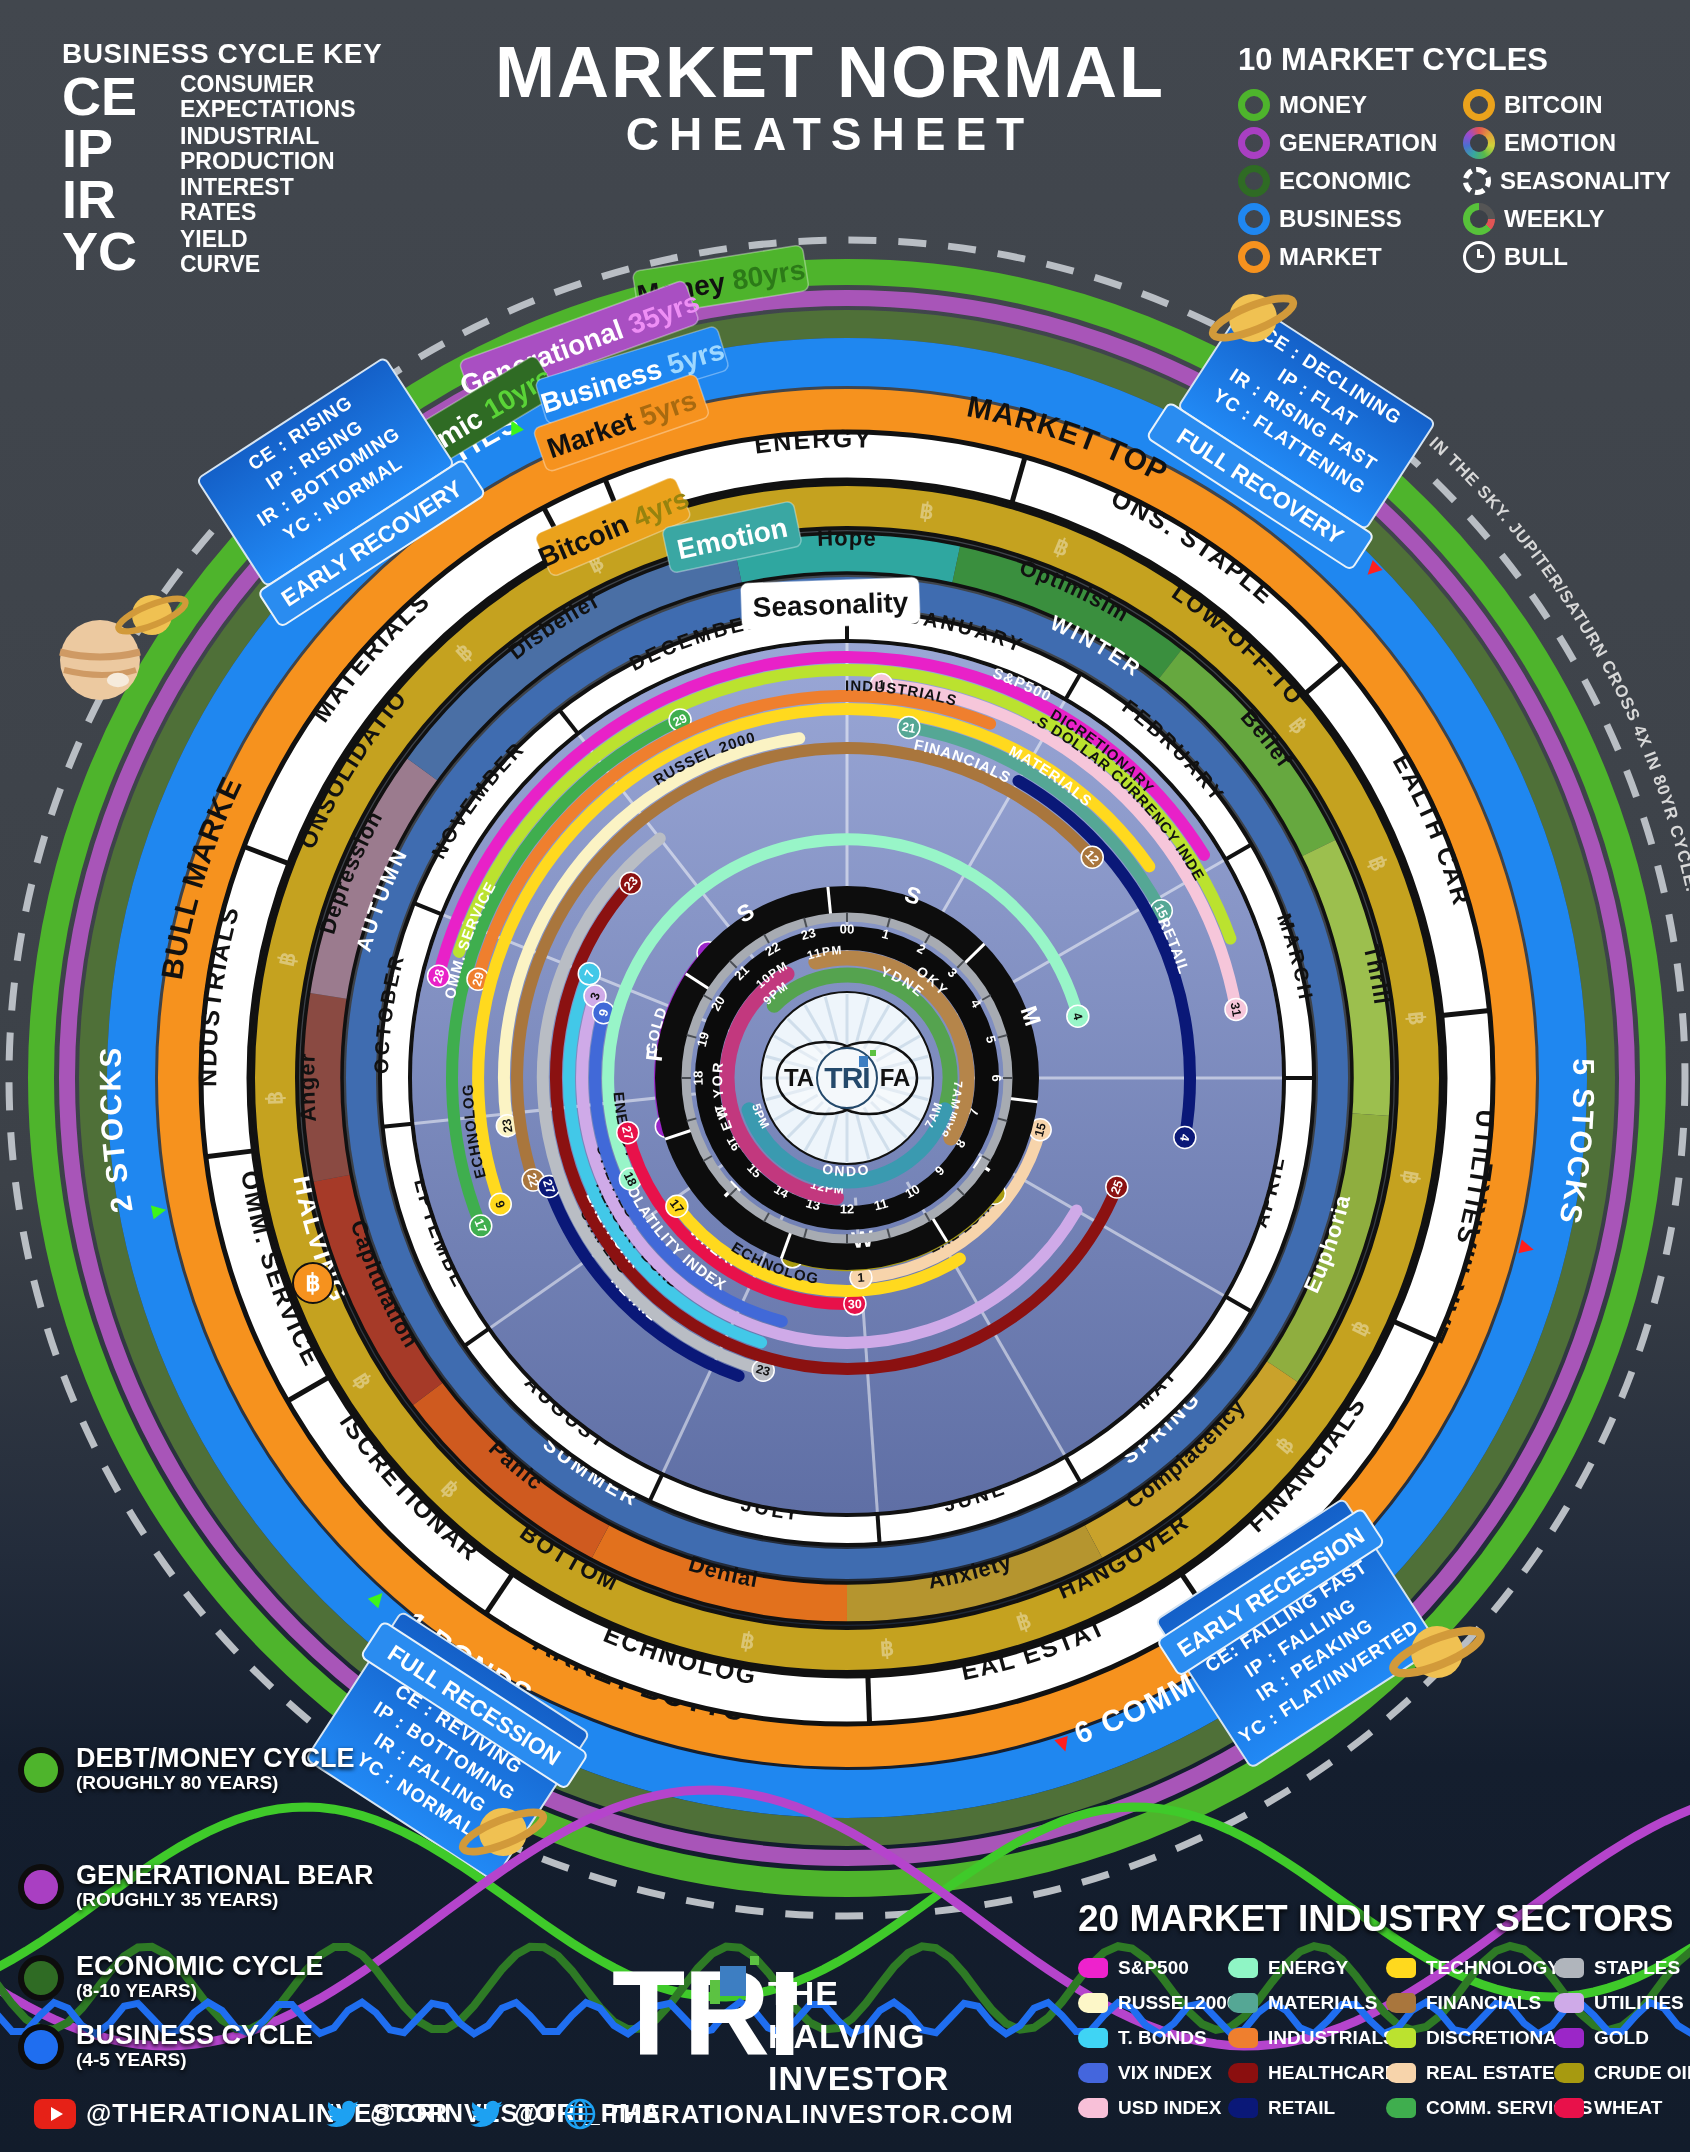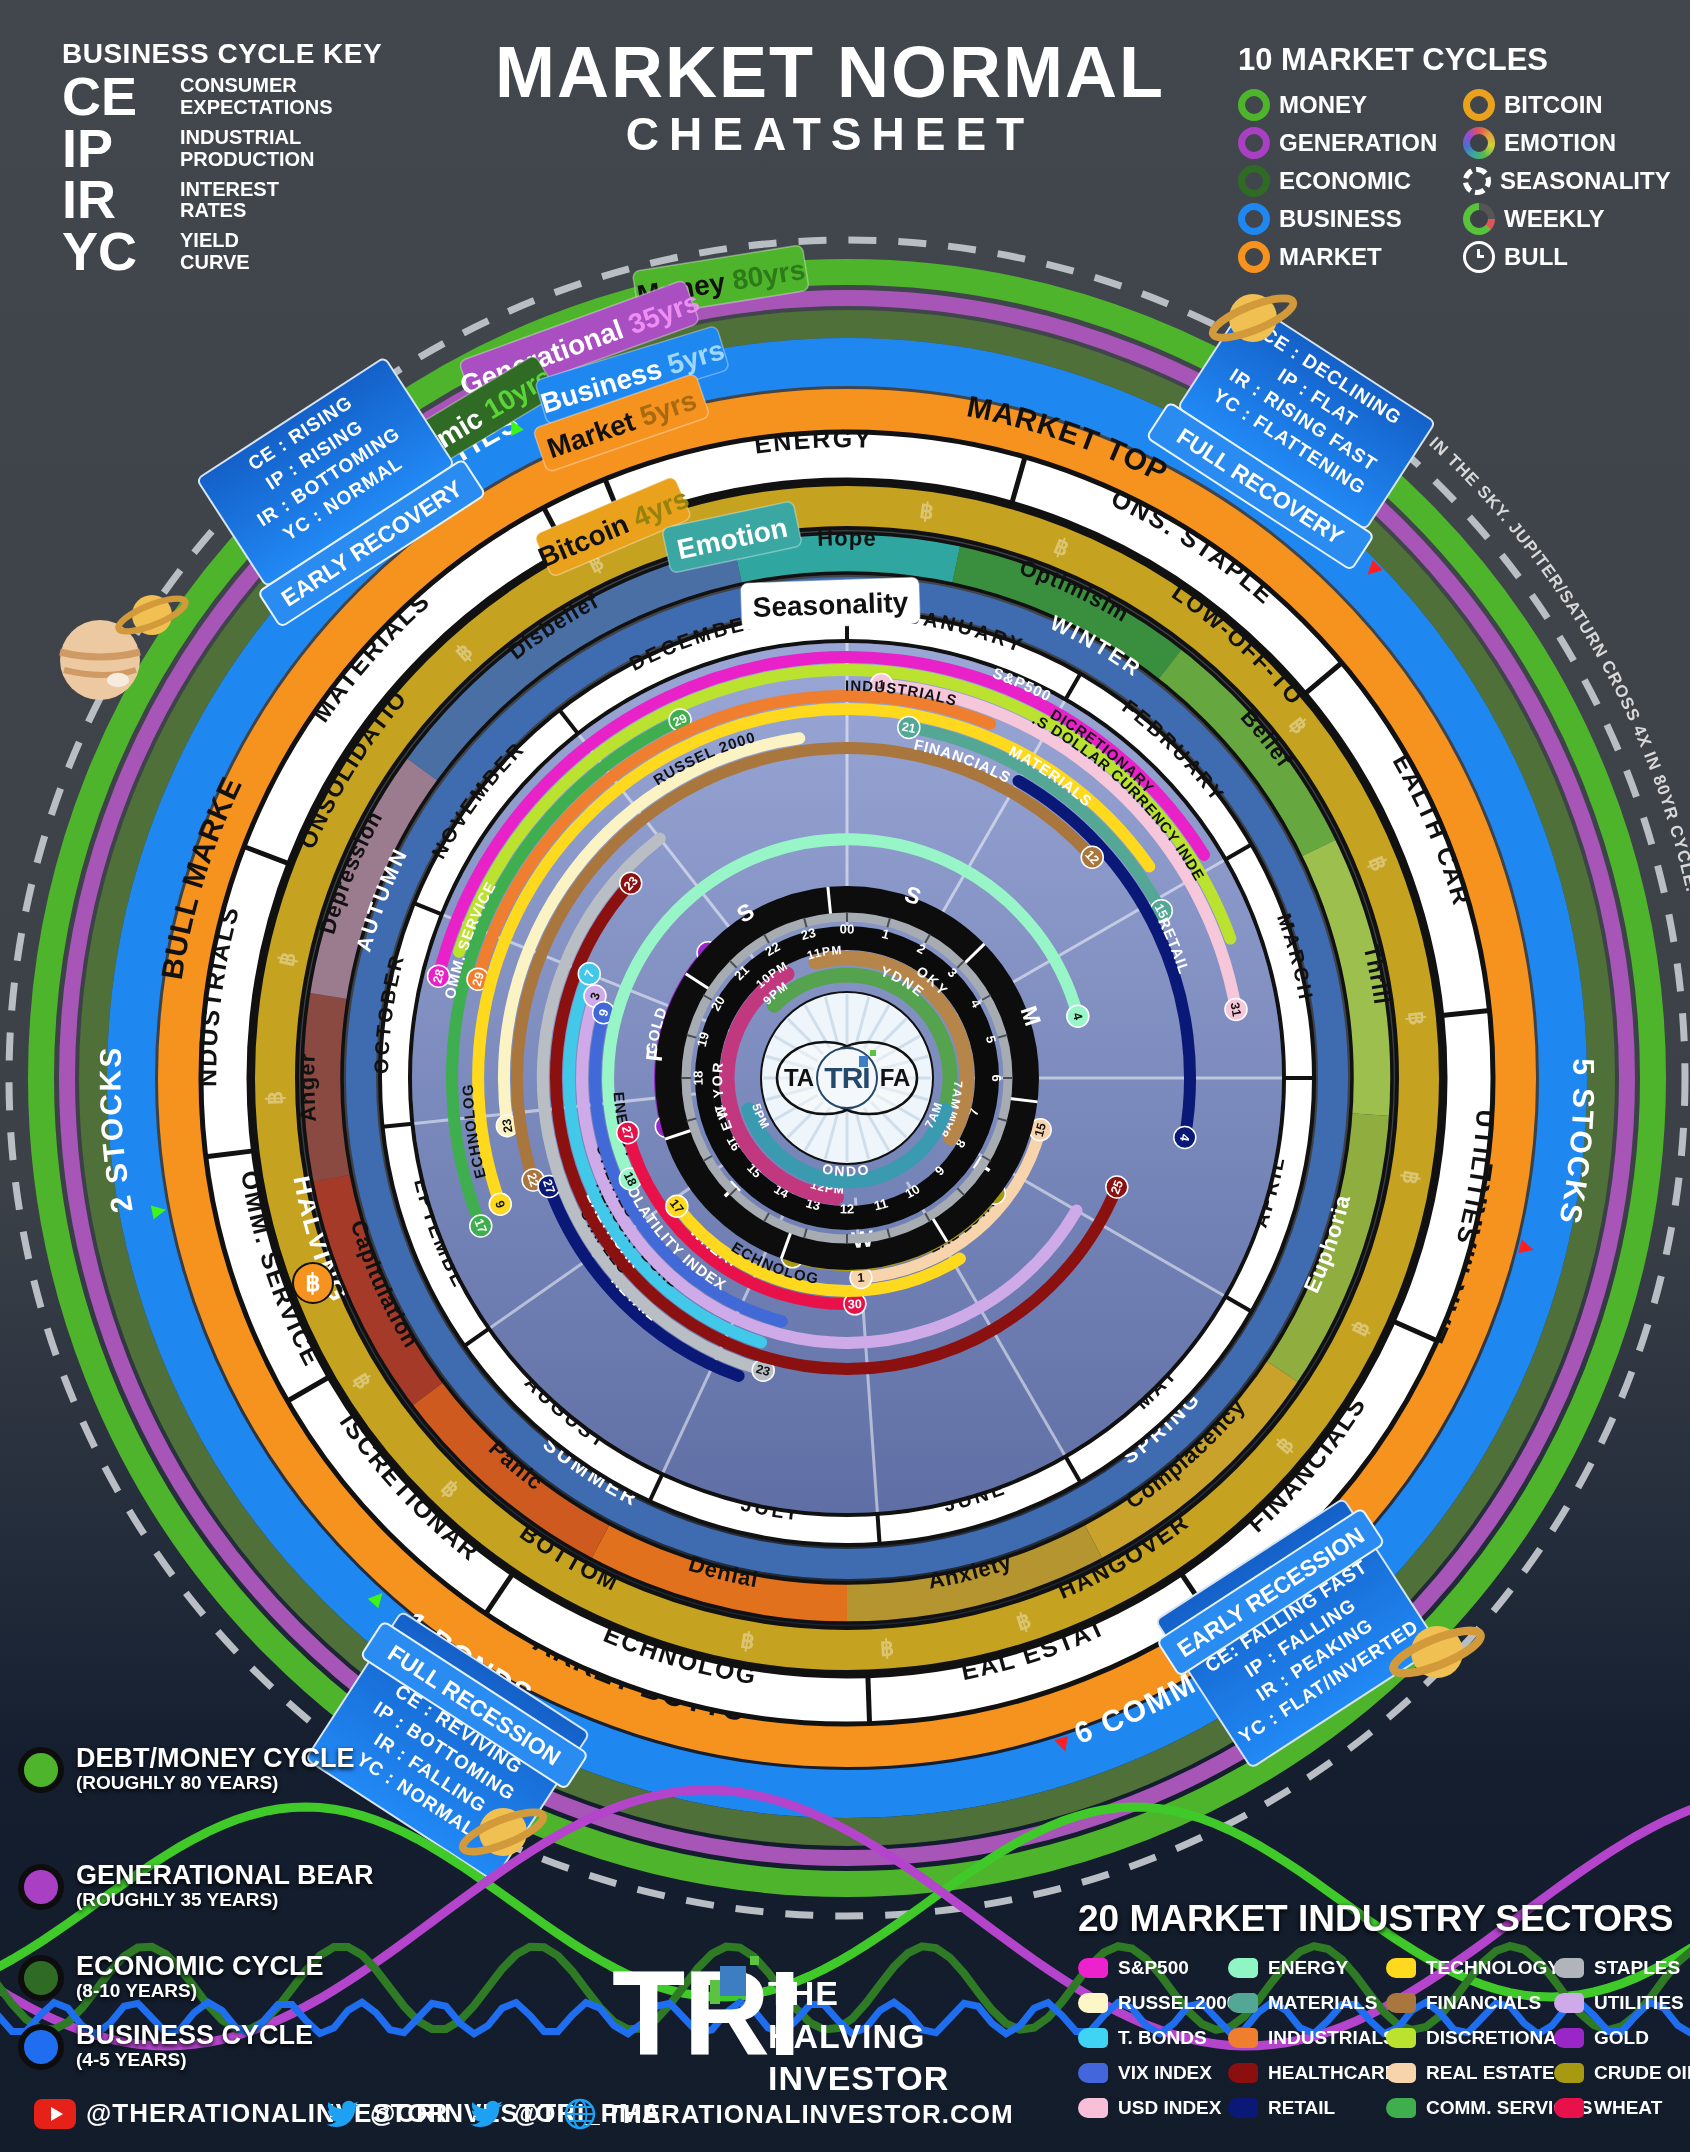--- a/index.html
+++ b/index.html
@@ -5,21 +5,21 @@
   html,body{margin:0;padding:0;background:#222;}
   .stage{position:relative;width:1690px;height:2152px;overflow:hidden;
     font-family:"Liberation Sans",sans-serif;
     background:linear-gradient(180deg,#42474e 0%,#3c4148 55%,#232c3b 72%,#141e2e 82%,#121c2b 100%);}
   .abs{position:absolute;}
   svg text{font-family:"Liberation Sans",sans-serif;}
   
   .key-title{font-size:28px;font-weight:bold;color:#fff;letter-spacing:.5px;}
   .key-row{display:flex;align-items:center;margin-top:2px;}
   .key-abbr{font-size:54px;font-weight:bold;color:#fff;width:118px;line-height:.92;}
-  .key-label{font-size:20px;font-weight:bold;color:#fff;line-height:1.08;}
+  .key-label{font-size:23px;font-weight:bold;color:#fff;line-height:1.08;}
   .main-title{font-size:72px;font-weight:bold;color:#fff;letter-spacing:2px;text-align:center;line-height:1;}
   .sub-title{font-size:46px;font-weight:bold;color:#fff;letter-spacing:10px;text-align:center;line-height:1.15;}
   .mc-title{font-size:31px;font-weight:bold;color:#fff;}
   .mc-grid{display:grid;grid-template-columns:225px 215px;grid-auto-flow:column;grid-template-rows:repeat(5,38px);margin-top:8px;}
   .mc-item{display:flex;align-items:center;gap:9px;}
   .mc-label{font-size:24px;font-weight:bold;color:#fff;}
   .ring-ic{width:18px;height:18px;border-radius:50%;flex:0 0 auto;}
   .ring-solid{border:7px solid #fff;}
   .ring-conic{position:relative;width:32px;height:32px;background:conic-gradient(#e25555,#e2a23a,#cfd23a,#58b94a,#38a7a0,#4a6fd0,#9a4ad0,#e25555);}
   .ring-conic::after{content:"";position:absolute;inset:7px;border-radius:50%;background:#3c4148;}

